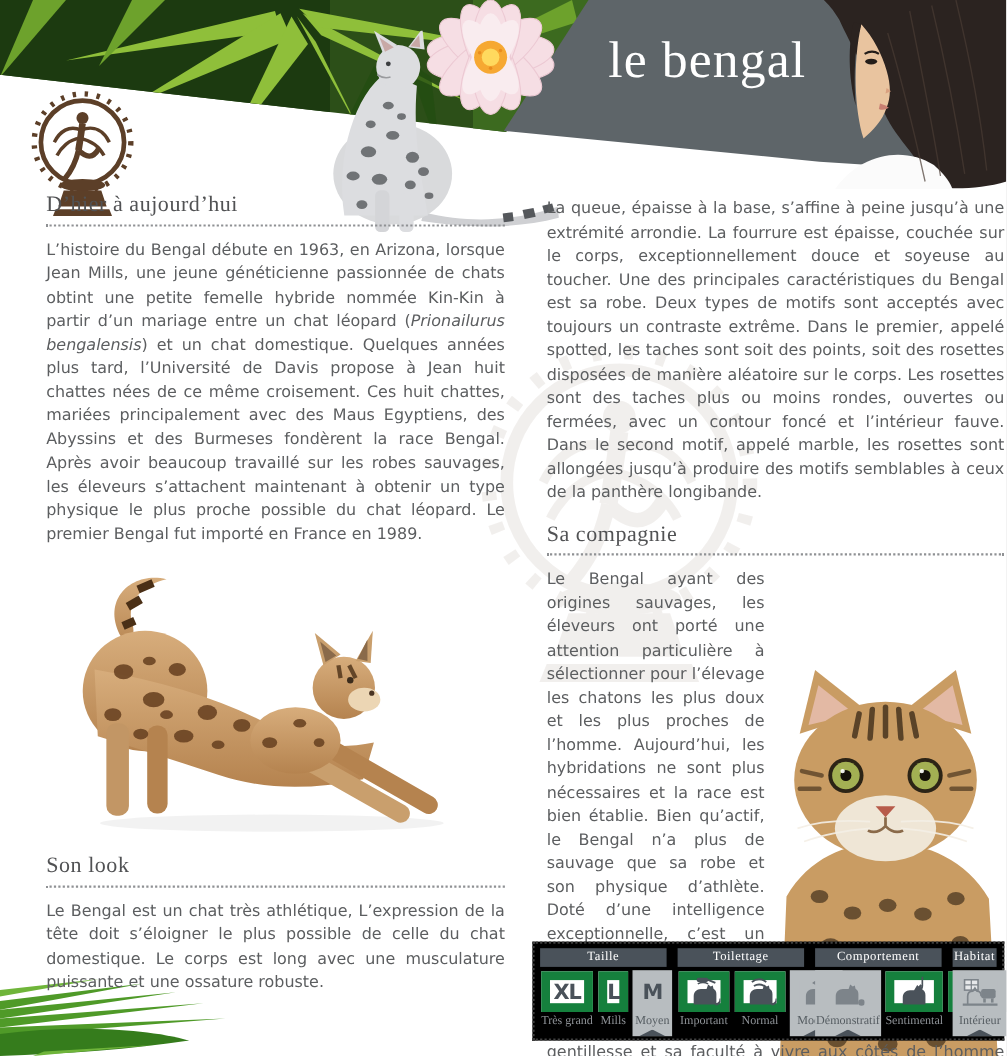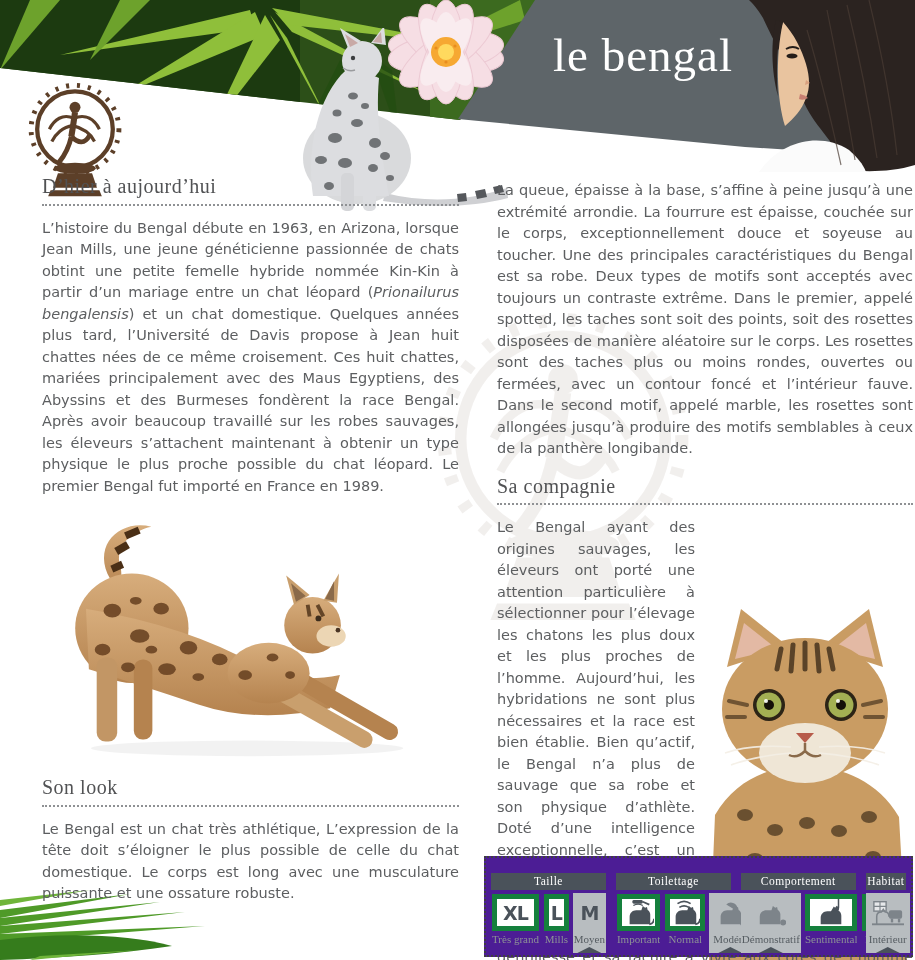--- a/index.html
+++ b/index.html
@@ -17,30 +17,30 @@
   
   .col{position:absolute;z-index:4;color:#5c5e60;font-size:14.5px;line-height:21.5px;text-align:justify;}
   #leftcol{left:42px;top:176px;width:417px;}
   #rightcol{left:497px;top:180px;width:416px;}
   h2.sect{font-family:"Liberation Serif",serif;font-weight:normal;color:#515254;
           font-size:20px;letter-spacing:.5px;margin:0 0 6px 0;}
   .dotline{border-top:2px dotted #8f9194;height:2px;margin:0 0 10px 0;}
   p.body{margin:0 0 14px 0;}
   .wrapspacer{float:right;width:208px;height:330px;margin:96px 0 0 10px;}
   
-  #traits{position:absolute;left:484px;top:856px;width:429px;z-index:6;background:#4c1d95;
-          border:2px dotted #3f3f3f;padding:15px 5px 2px 5px;box-sizing:border-box;
+  #traits{position:absolute;left:484px;top:856px;width:429px;z-index:6;background:#000000;
+          border:2px dotted #3f3f3f;padding:4px 5px 2px 5px;box-sizing:border-box;
           display:flex;gap:10px;}
   .tgroup{display:flex;flex-direction:column;min-width:0;}
   .thead{background:#4a525a;color:#fff;font-family:"Liberation Serif",serif;font-size:11.5px;
          text-align:center;height:17px;line-height:17px;letter-spacing:.5px;}
   .tcells{display:flex;gap:3px;margin-top:3px;flex:1;}
   .tcell{flex:1;text-align:center;position:relative;padding:1px 1px 0 1px;}
   .tcell.sel{background:#b8bdc0;}
-  .tbox{height:37px;border:5px solid #15803d;background:#fff;display:flex;align-items:center;
+  .tbox{height:37px;border:8px solid #15803d;background:#fff;display:flex;align-items:center;
         justify-content:center;box-sizing:border-box;}
   .tcell.sel .tbox{border-color:#b8bdc0;background:transparent;}
   .tsize{font-weight:bold;font-size:19px;color:#4a525a;letter-spacing:-1px;}
   .tcap{font-family:"Liberation Serif",serif;font-size:11px;color:#8d9196;line-height:13px;
         margin-top:2px;white-space:nowrap;overflow:hidden;}
   .tcell.sel .tcap{color:#565d62;}
   .tnotch{width:24px;height:6px;margin:1px auto 0 auto;background:#4a525a;
           clip-path:polygon(50% 0,100% 100%,0 100%);}
   .tnotch.off{visibility:hidden;}
   .wm{position:absolute;left:398px;top:250px;width:330px;height:430px;opacity:.08;z-index:1;}

